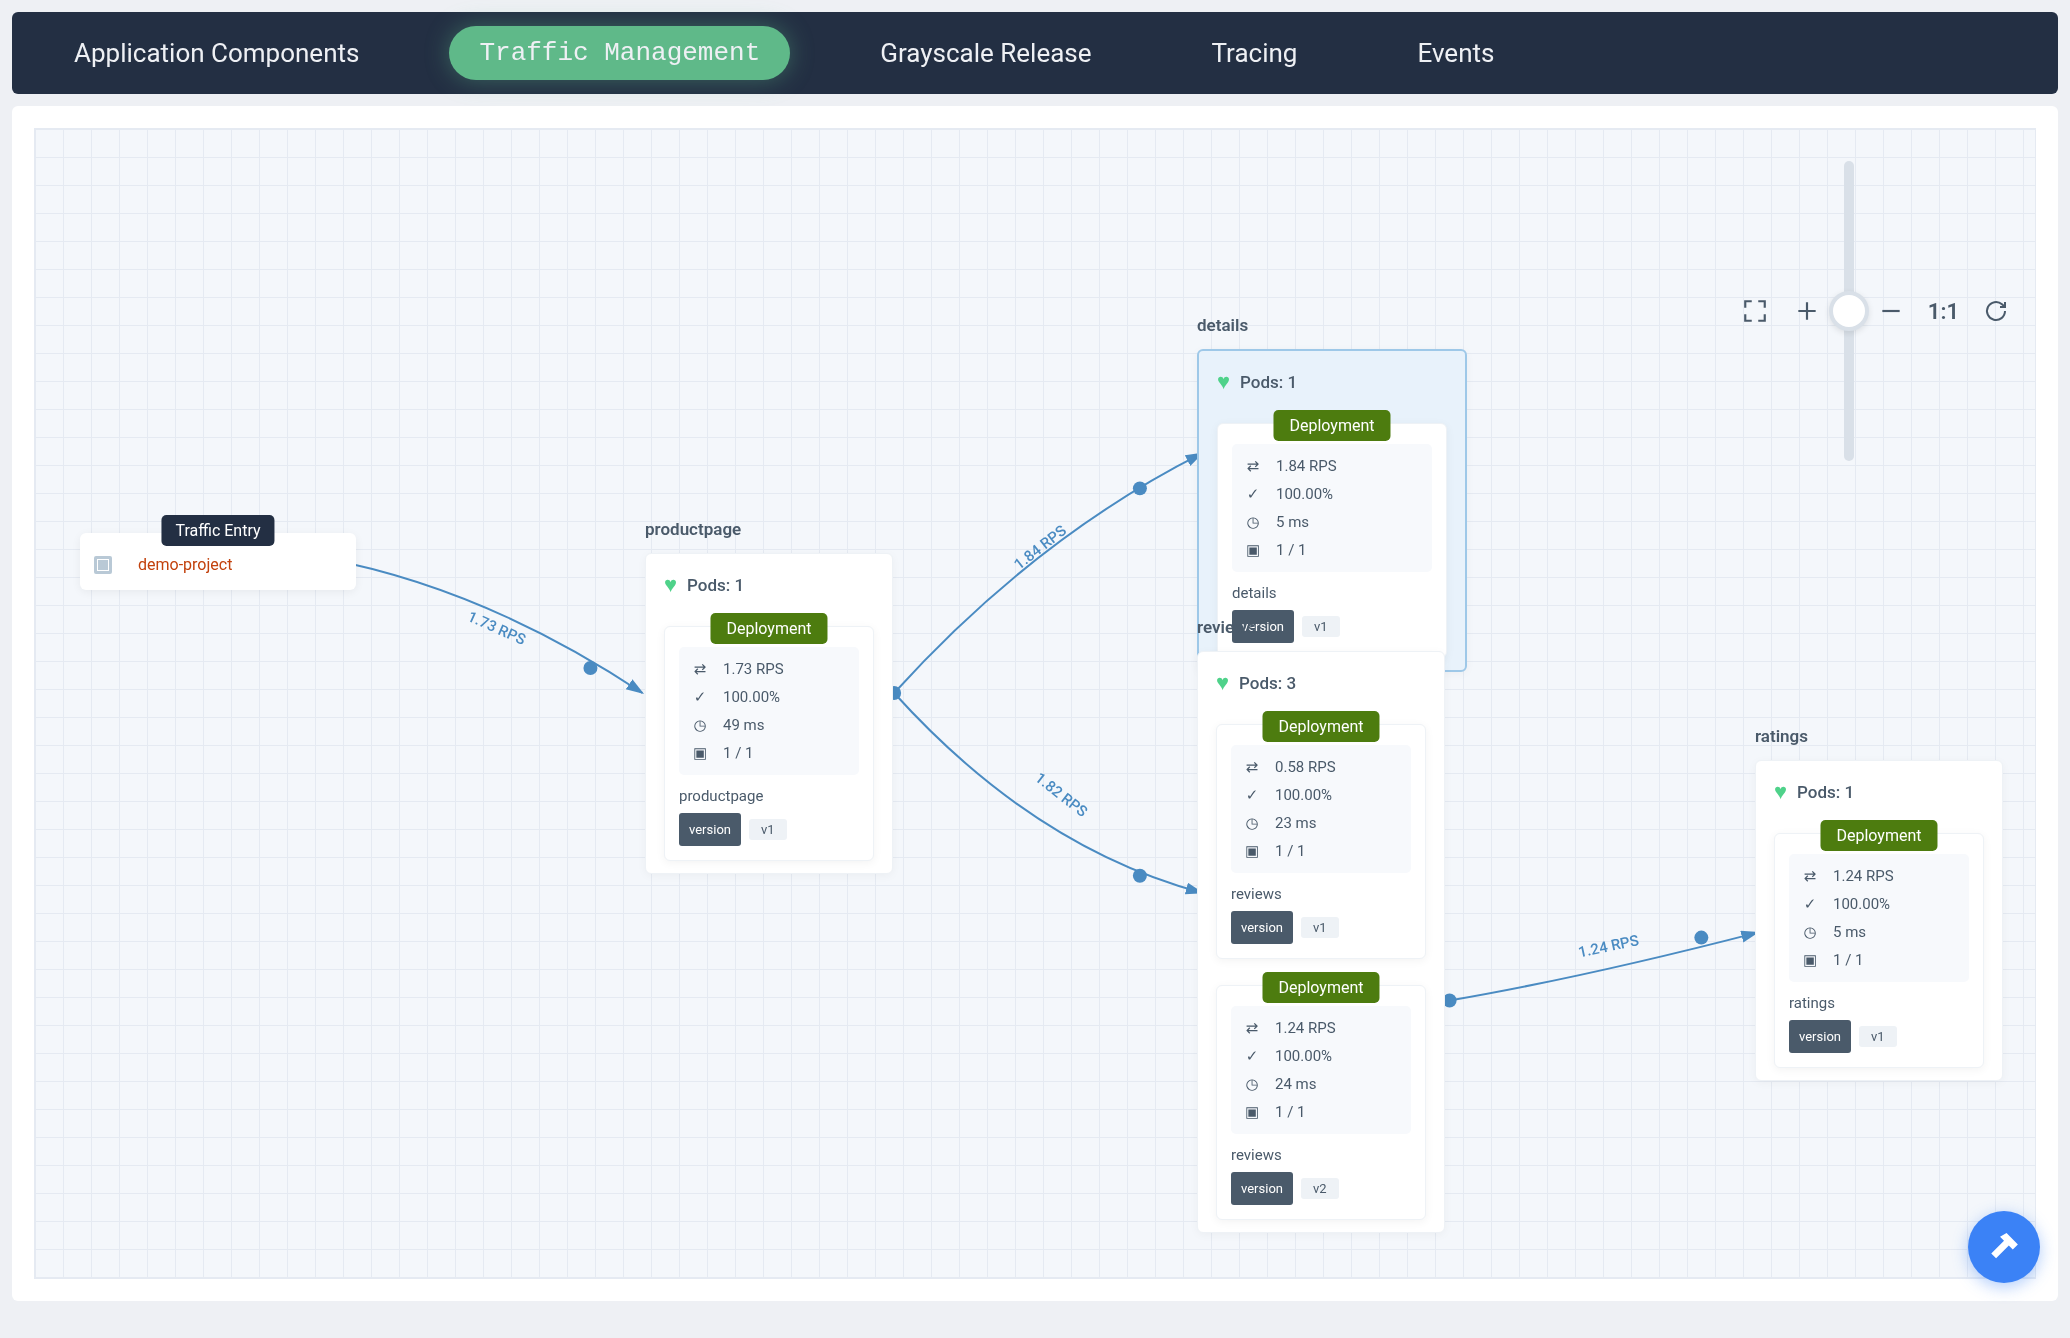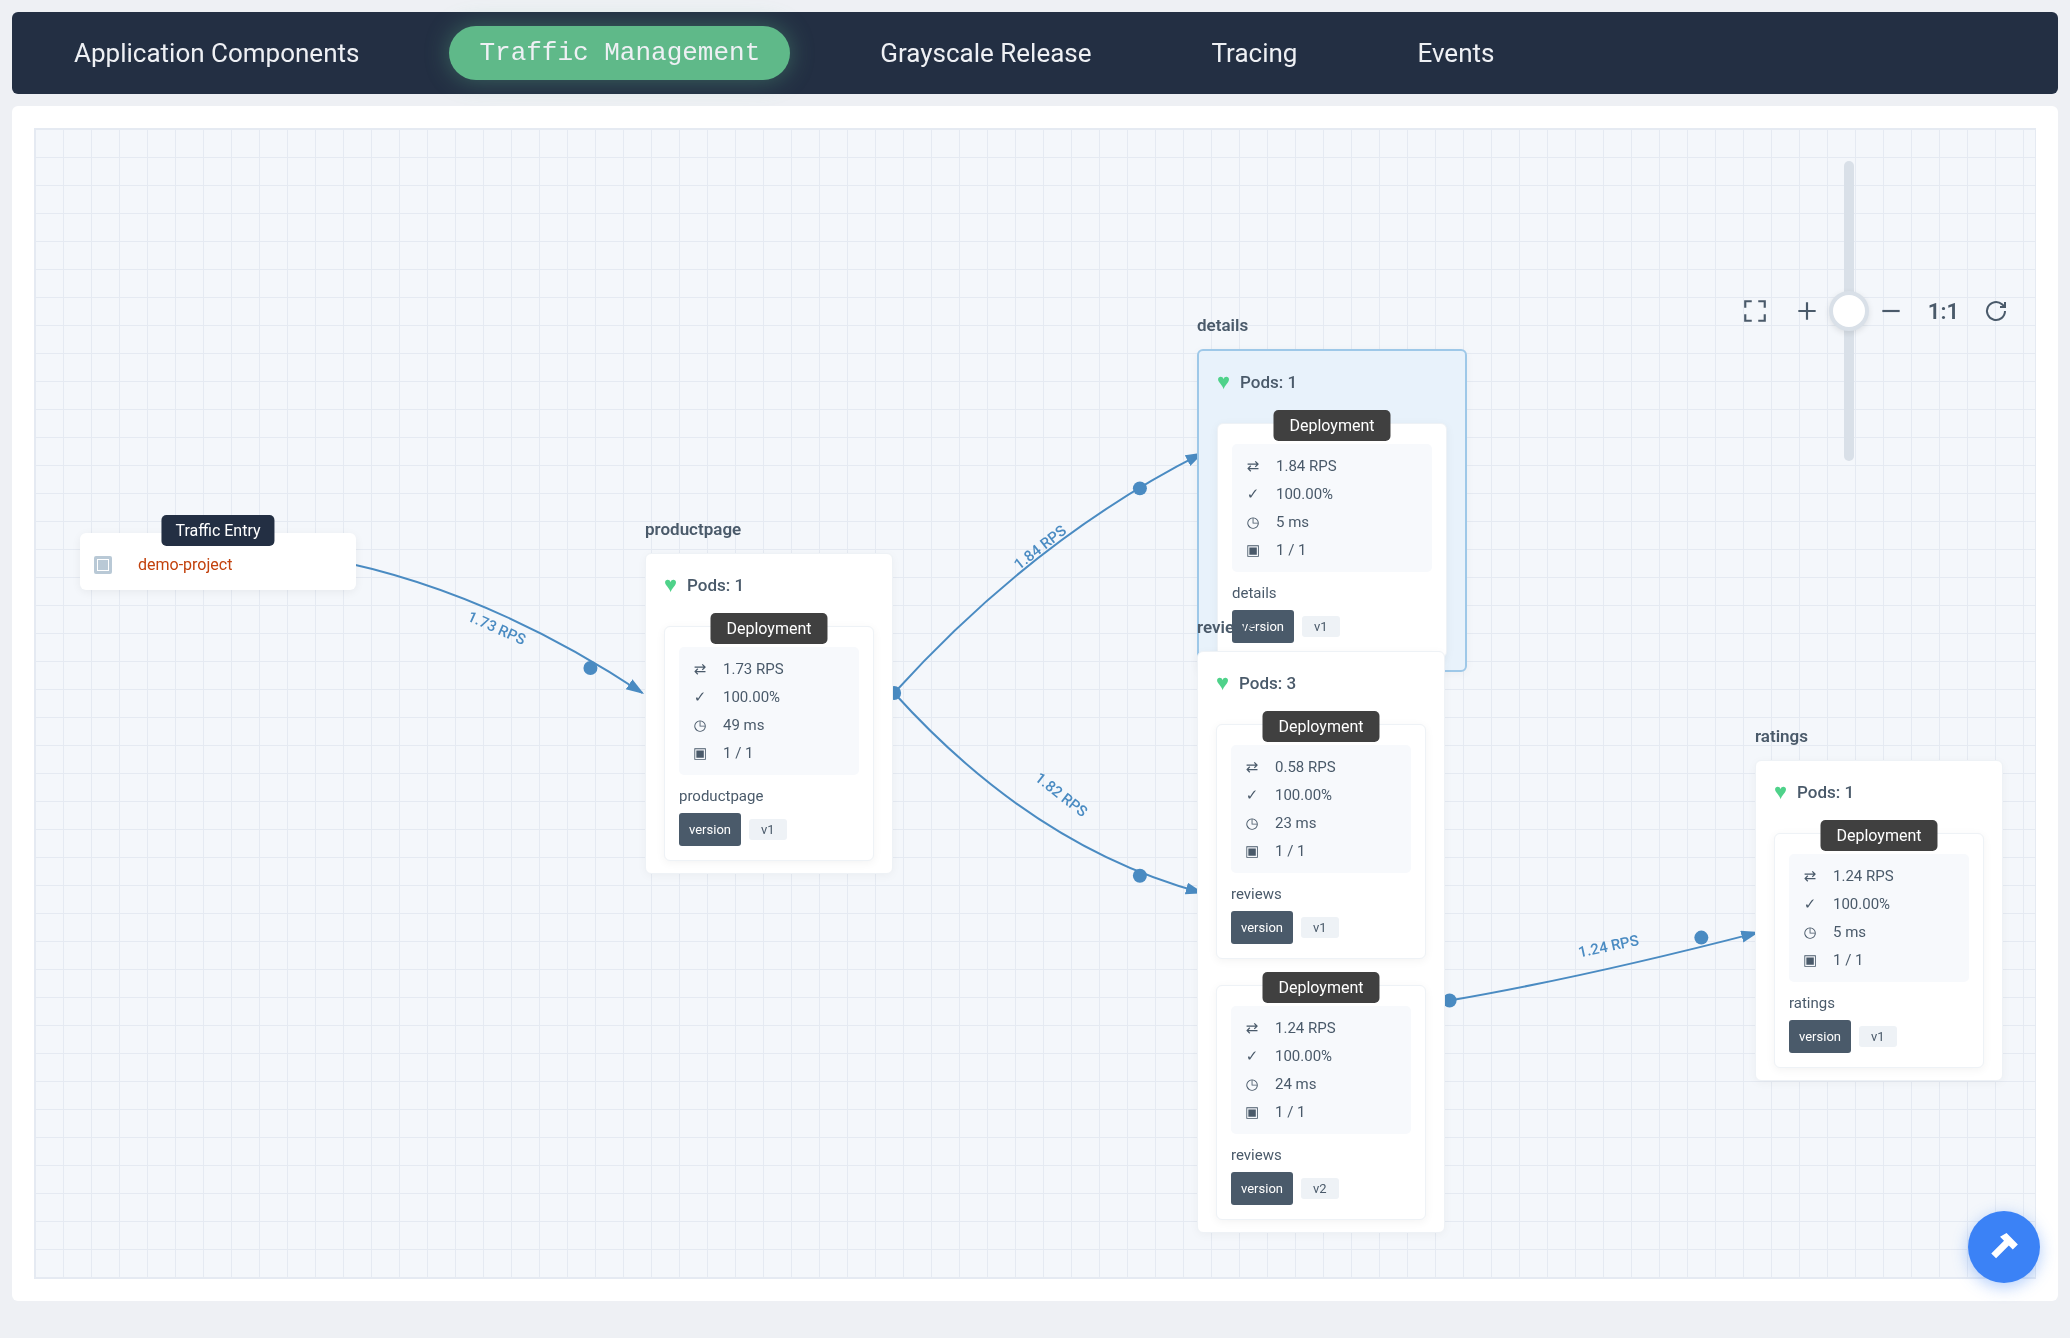--- a/index.html
+++ b/index.html
@@ -86,21 +86,21 @@
 .pods-text { font-size:17px; color:#4a5a6a; font-weight:500; }
 
 .deploy-card {
   position: relative;
   background:#fff;
   border-radius:6px;
   box-shadow: 0 2px 10px rgba(0,0,0,0.05);
   border:1px solid #eef2f6;
   margin-top:18px;
 }
-.deploy-card .inner-header { position:absolute; left:50%; top:-14px; transform:translateX(-50%); background:#404040; color:#fff; font-size:16px; padding:6px 16px; border-radius:5px; }
+.deploy-card .inner-header { position:absolute; left:50%; top:-14px; transform:translateX(-50%); background:#4d7c0f; color:#fff; font-size:16px; padding:6px 16px; border-radius:5px; }
 .deploy-body { padding:20px 14px 14px 14px; }
 .metrics-box { background:#f7f9fc; border-radius:5px; padding:8px 12px; }
 .metric-row { display:flex; align-items:center; gap:14px; padding:5px 0; font-size:15px; color:#4a5a6a; }
 .metric-ico { width:18px; text-align:center; color:#4a5a6a; }
 .name-row { font-size:15px; color:#4a5a6a; padding:12px 0 8px 0; }
 .version-row { display:flex; align-items:center; gap:8px; }
 .version-label { background:#4a5a6a; color:#fff; font-size:13px; padding:9px 10px; border-radius:3px; }
 .version-val { background:#eef2f6; color:#4a5a6a; font-size:13px; padding:3px 12px; border-radius:3px; }
 
 .toolbox {

